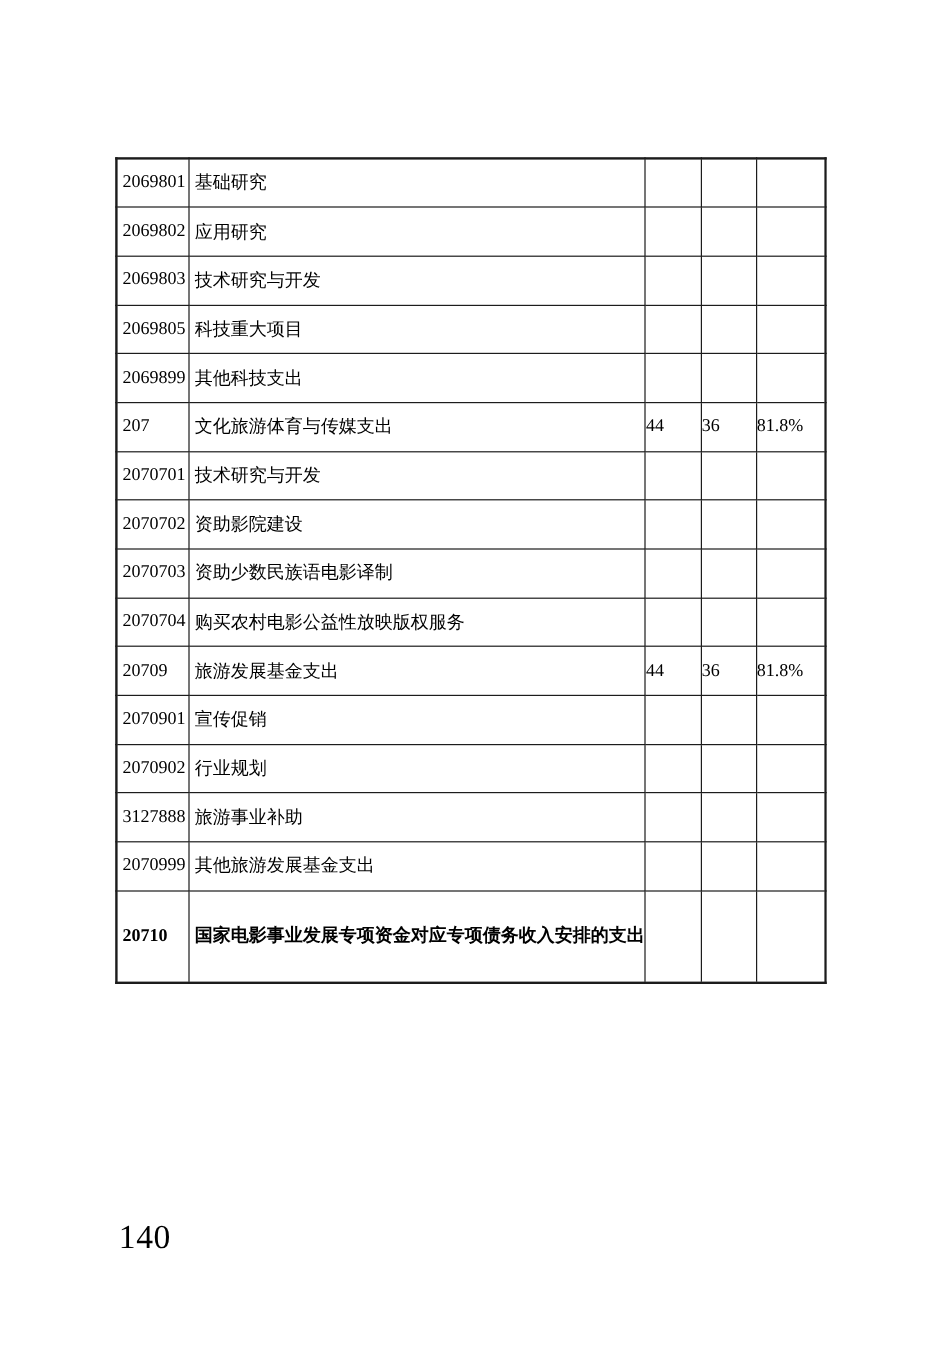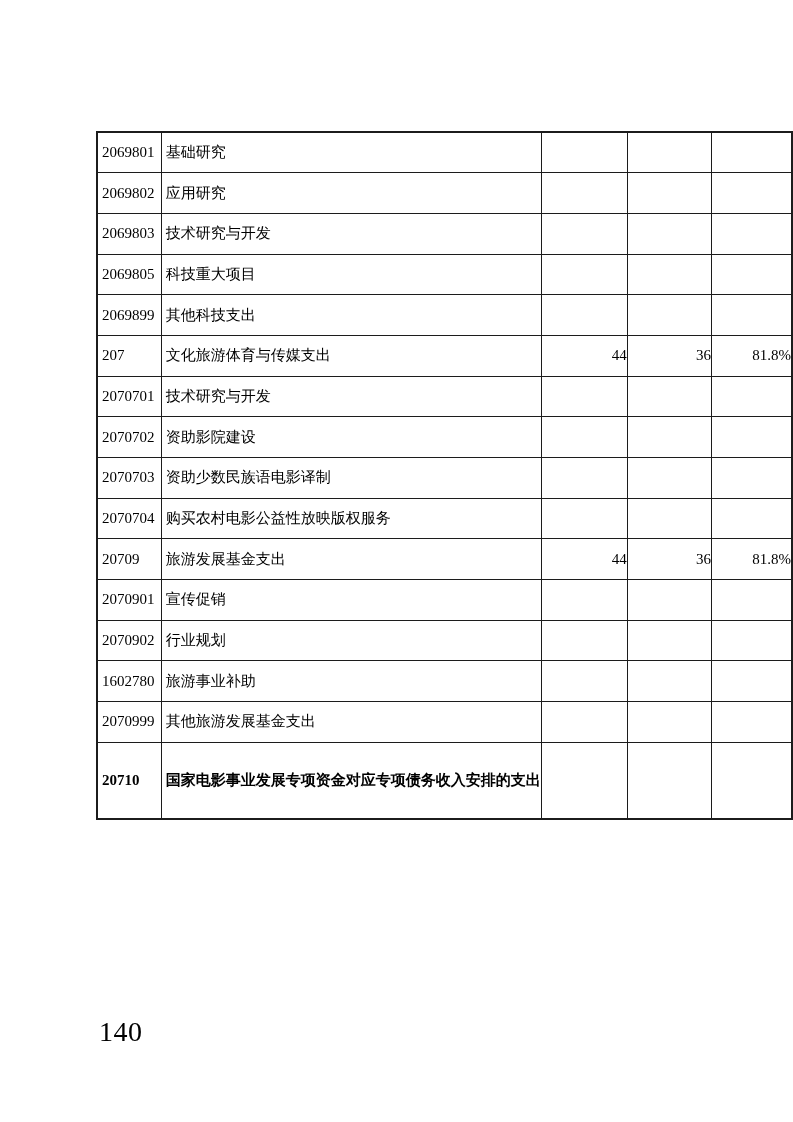--- a/index.html
+++ b/index.html
@@ -3,21 +3,21 @@
 <meta charset="utf-8">
 <style>
   * { margin: 0; padding: 0; box-sizing: border-box; }
   html, body { background: #ffffff; }
   body {
     font-family: "Liberation Serif", "DejaVu Serif", serif;
     color: #000000;
   }
   .page {
     position: relative;
-    width: 793px;
+    width: 689px;
     height: 1122px;
     background: #ffffff;
     overflow: hidden;
   }
   table.budget-table {
     position: absolute;
     left: 96px;
     top: 131px;
     border-collapse: collapse;
     table-layout: fixed;
@@ -40,21 +40,21 @@
     padding-left: 4px;
     text-align: left;
   }
   td.name-cell {
     padding-left: 4px;
     text-align: left;
     font-size: 13.4px;
     white-space: normal;
   }
   td.value-cell, td.percent-cell {
-    text-align: right;
+    text-align: left;
   }
   tr.tall td { height: 77px; font-weight: bold; }
   tr.tall td.name-cell {
     line-height: 37px;
   }
   .page-number {
     position: absolute;
     left: 99px;
     top: 1016px;
     font-size: 28px;
@@ -160,21 +160,21 @@
           <td class="percent-cell"></td>
         </tr>
         <tr>
           <td class="code-cell">2070902</td>
           <td class="name-cell">行业规划</td>
           <td class="value-cell"></td>
           <td class="value-cell"></td>
           <td class="percent-cell"></td>
         </tr>
         <tr>
-          <td class="code-cell">1602780</td>
+          <td class="code-cell">3127888</td>
           <td class="name-cell">旅游事业补助</td>
           <td class="value-cell"></td>
           <td class="value-cell"></td>
           <td class="percent-cell"></td>
         </tr>
         <tr>
           <td class="code-cell">2070999</td>
           <td class="name-cell">其他旅游发展基金支出</td>
           <td class="value-cell"></td>
           <td class="value-cell"></td>

